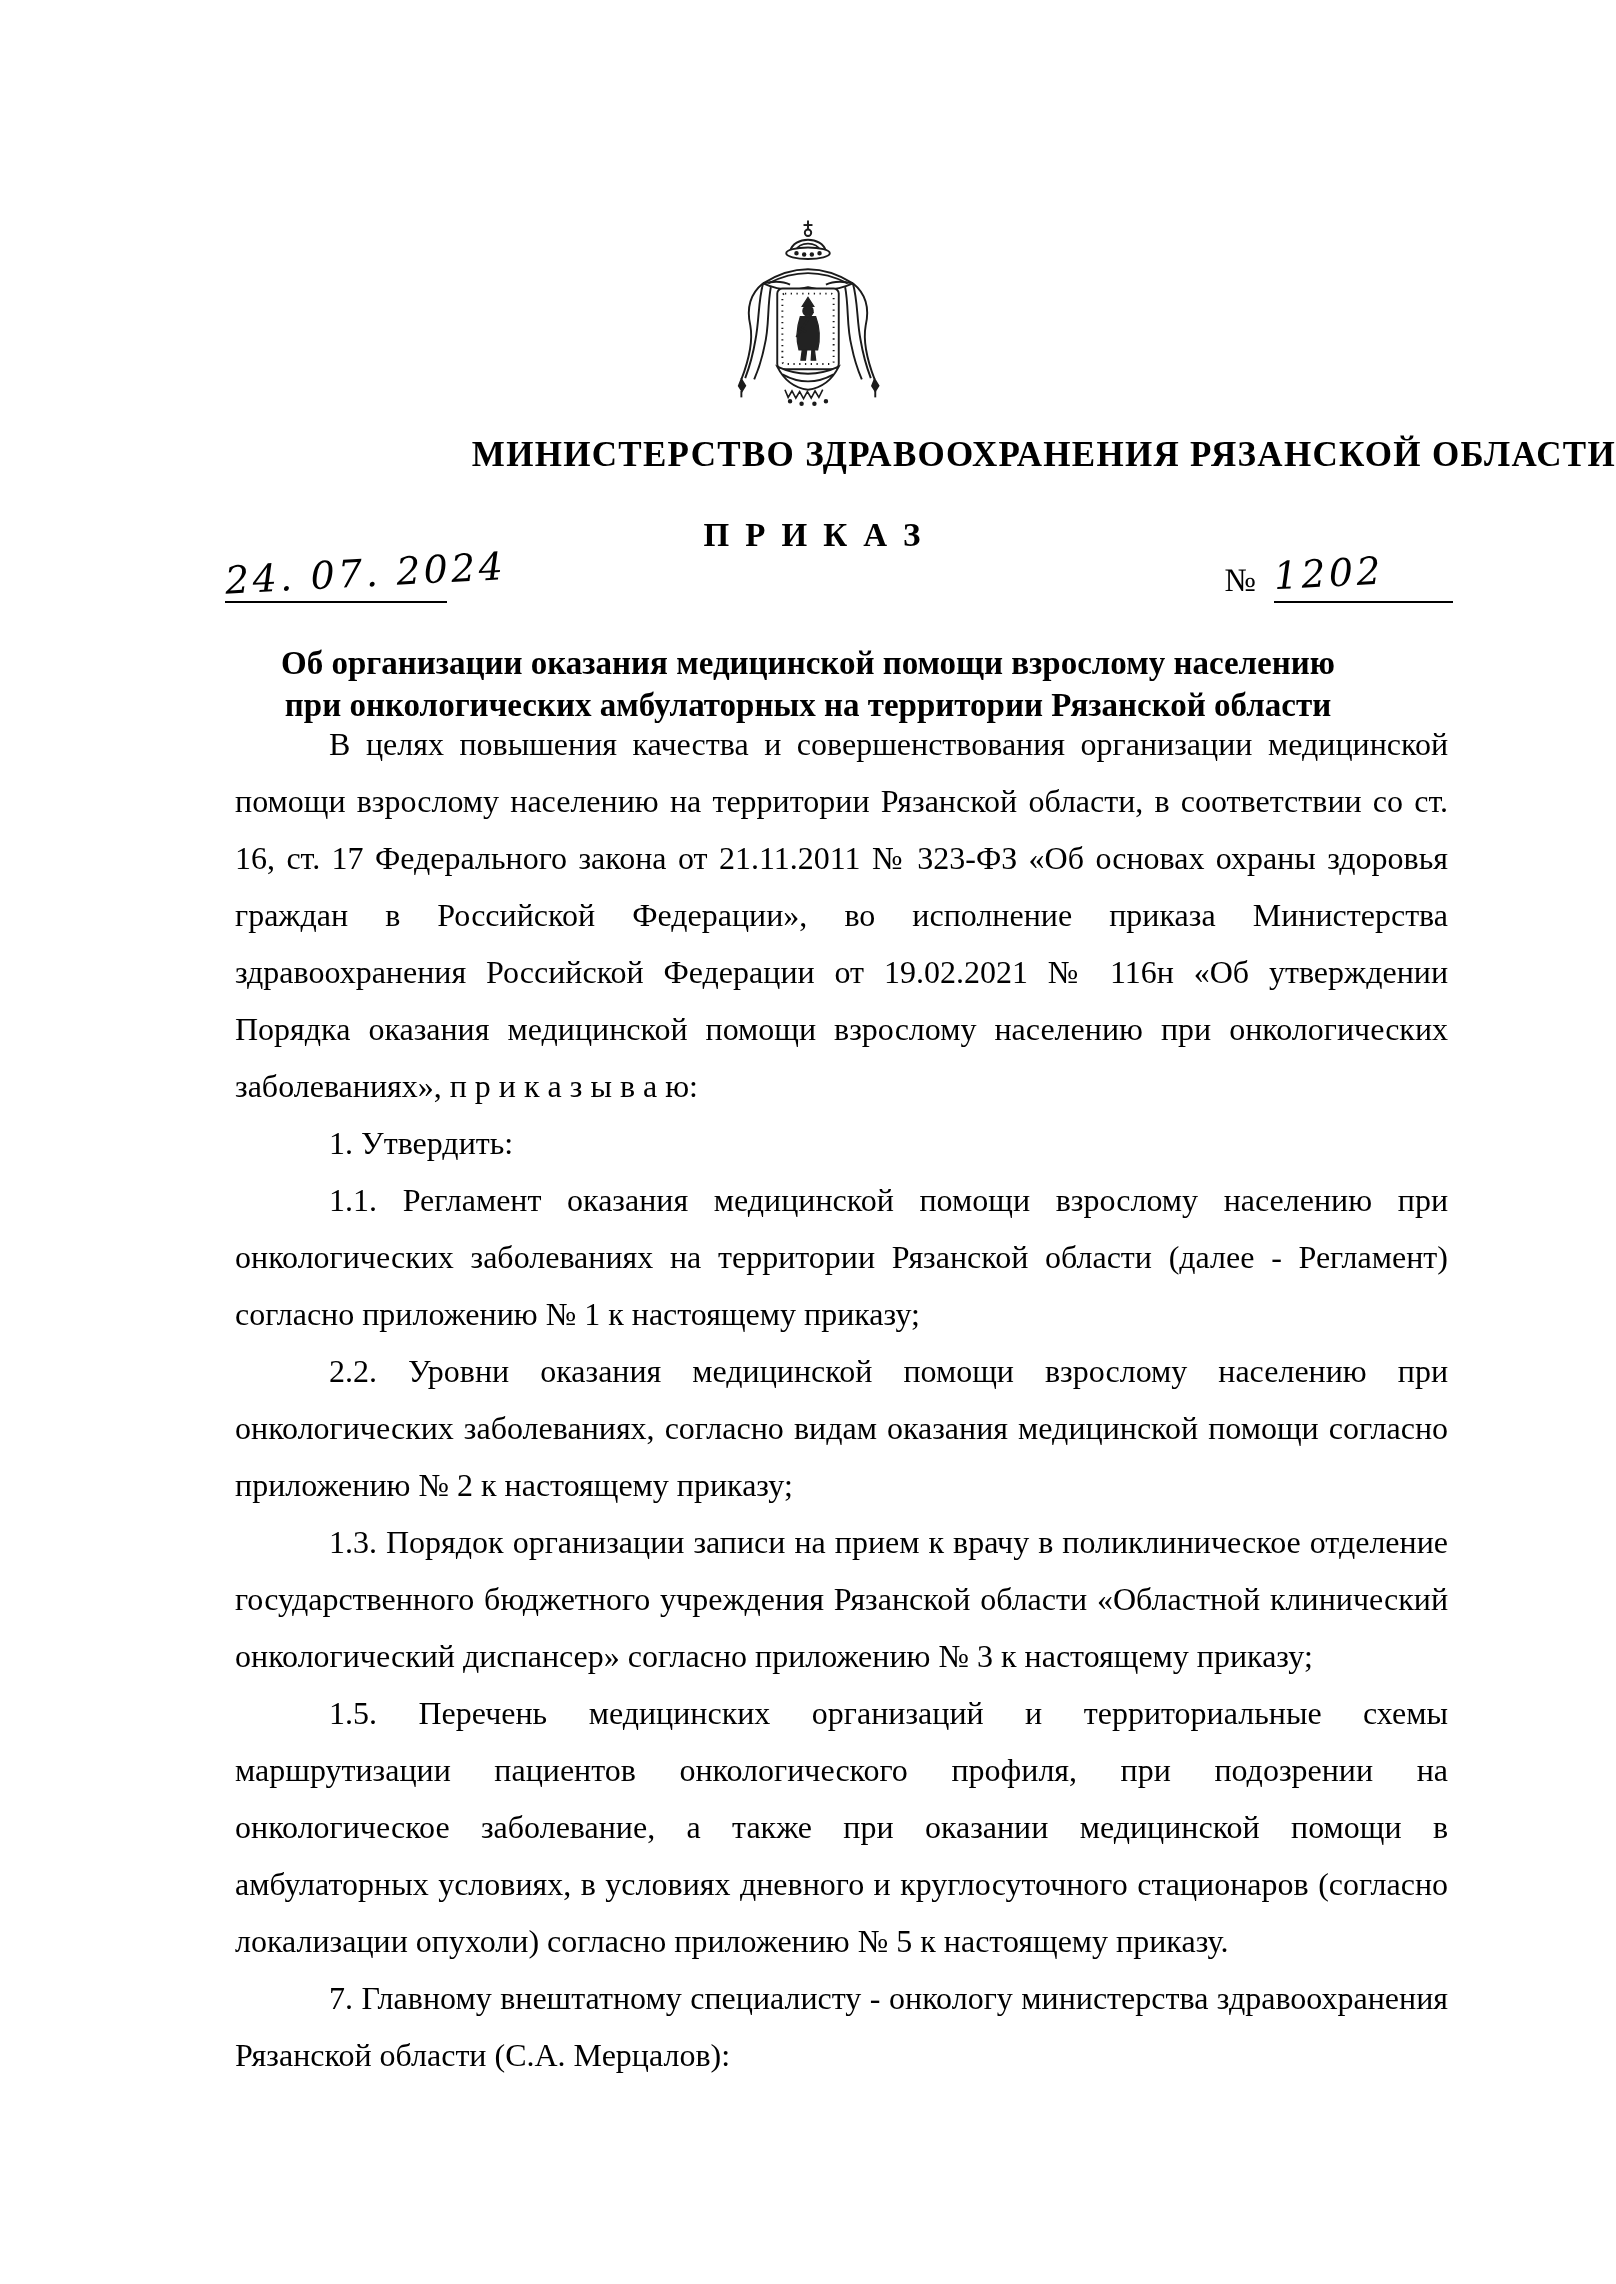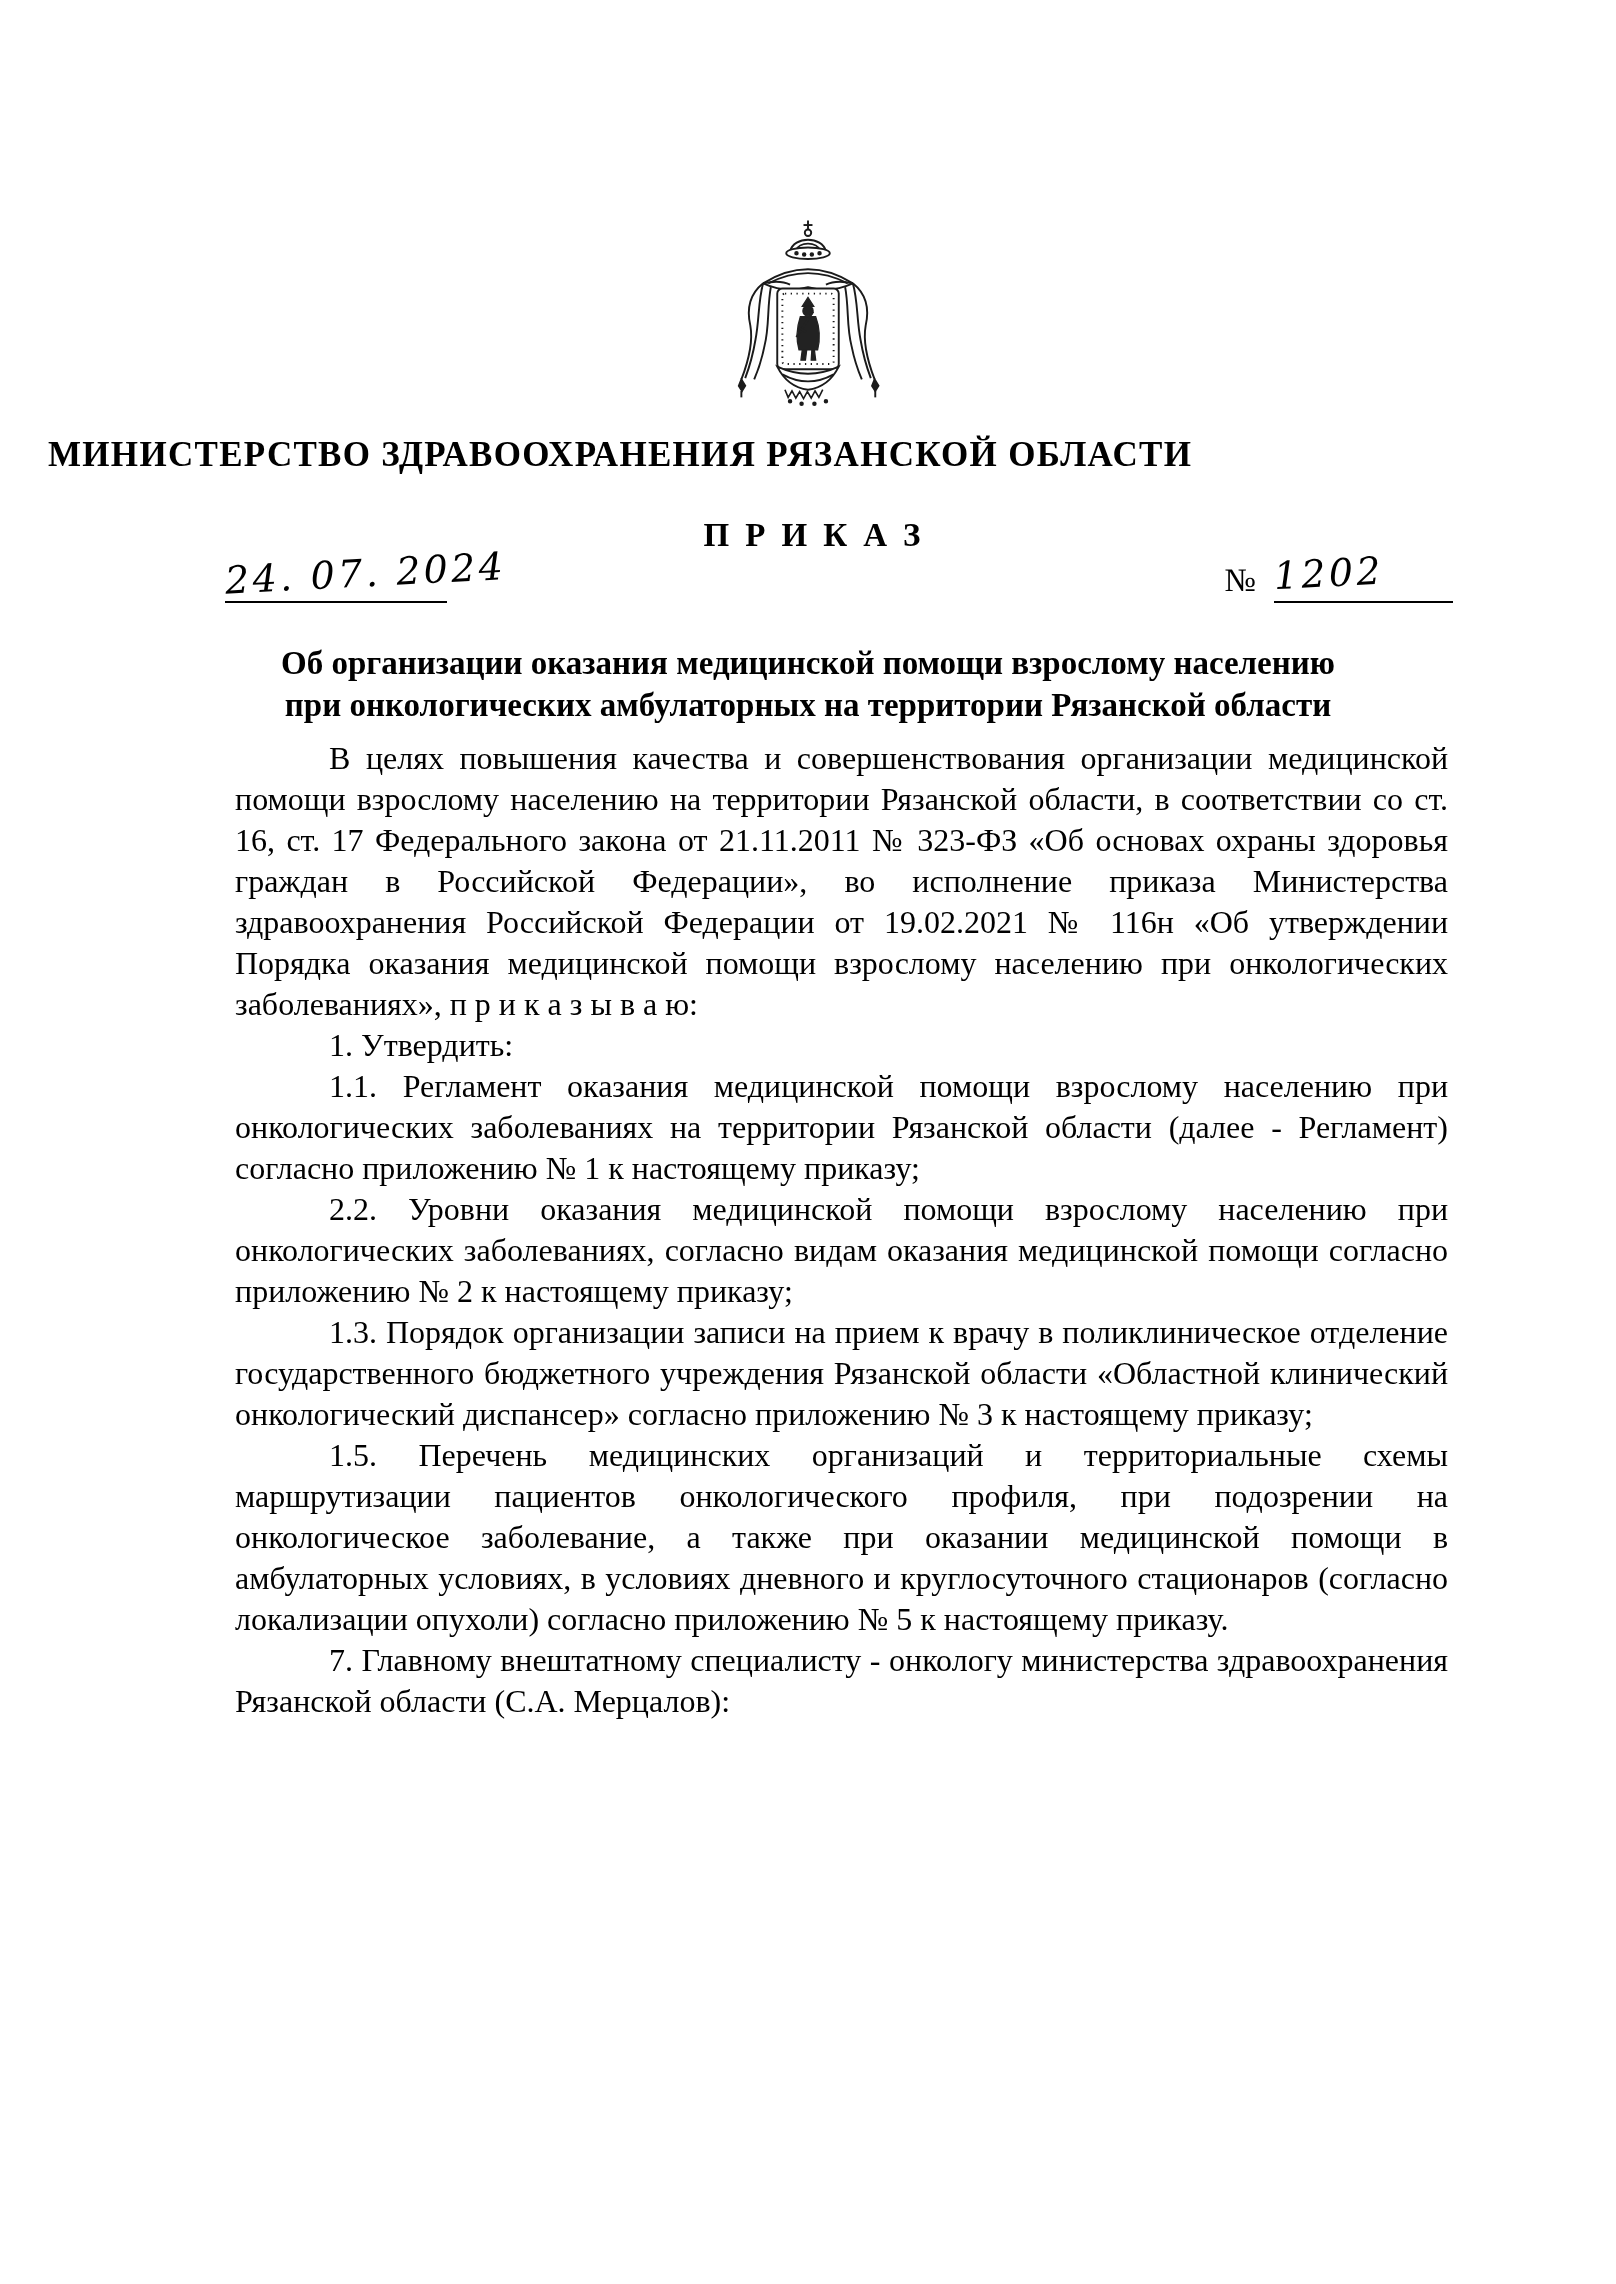--- a/index.html
+++ b/index.html
@@ -14,21 +14,21 @@
   
   .emblem{
     position:absolute;top:218px;left:50%;
     transform:translateX(-50%);
     width:182px;height:205px;
   }
   .emblem svg{width:100%;height:100%;}
   
   .org-name{
     position:absolute;top:435px;left:0;right:0;
-    text-align:left;
+    text-align:right;
     font-size:35px;font-weight:bold;
     letter-spacing:1.3px;
     white-space:nowrap;
     padding-left:48px;
   }
   
   .doc-type{
     position:absolute;top:517px;left:12px;right:0;
     text-align:center;
     font-size:33px;font-weight:bold;
@@ -73,24 +73,24 @@
   }
   
   .doc-title{
     position:absolute;top:642px;left:0;right:0;
     text-align:center;
     font-size:33px;font-weight:bold;
     line-height:42px;
   }
   
   .body-text{
-    position:absolute;top:738px;left:235px;
+    position:absolute;top:716px;left:235px;
     width:1213px;
     font-size:32px;
-    line-height:41px;
+    line-height:57px;
     text-align:justify;
   }
   .body-text p{
     margin:0;
     text-indent:94px;
   }
 </style>
 </head>
 <body>
 

